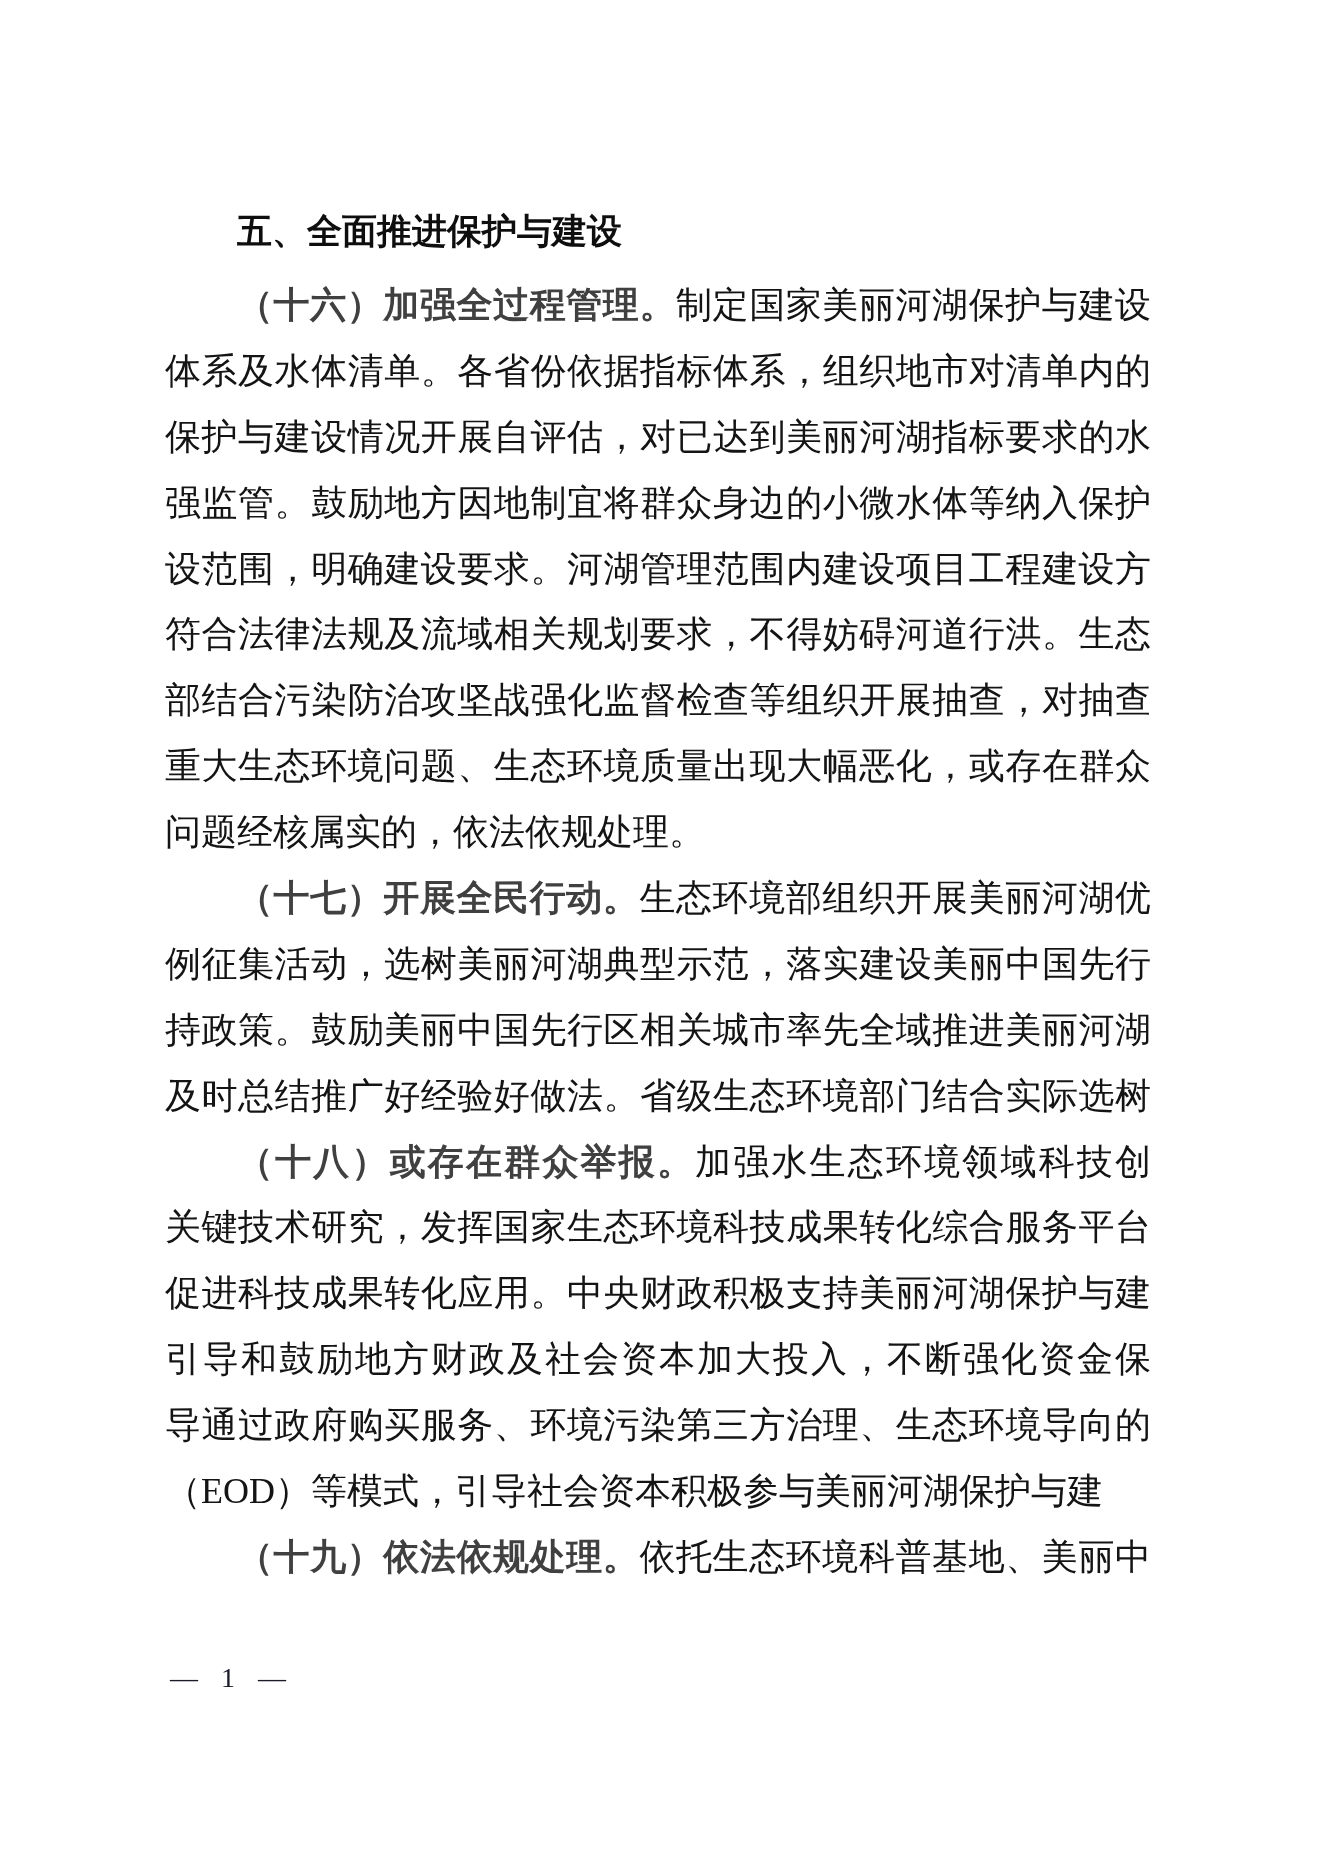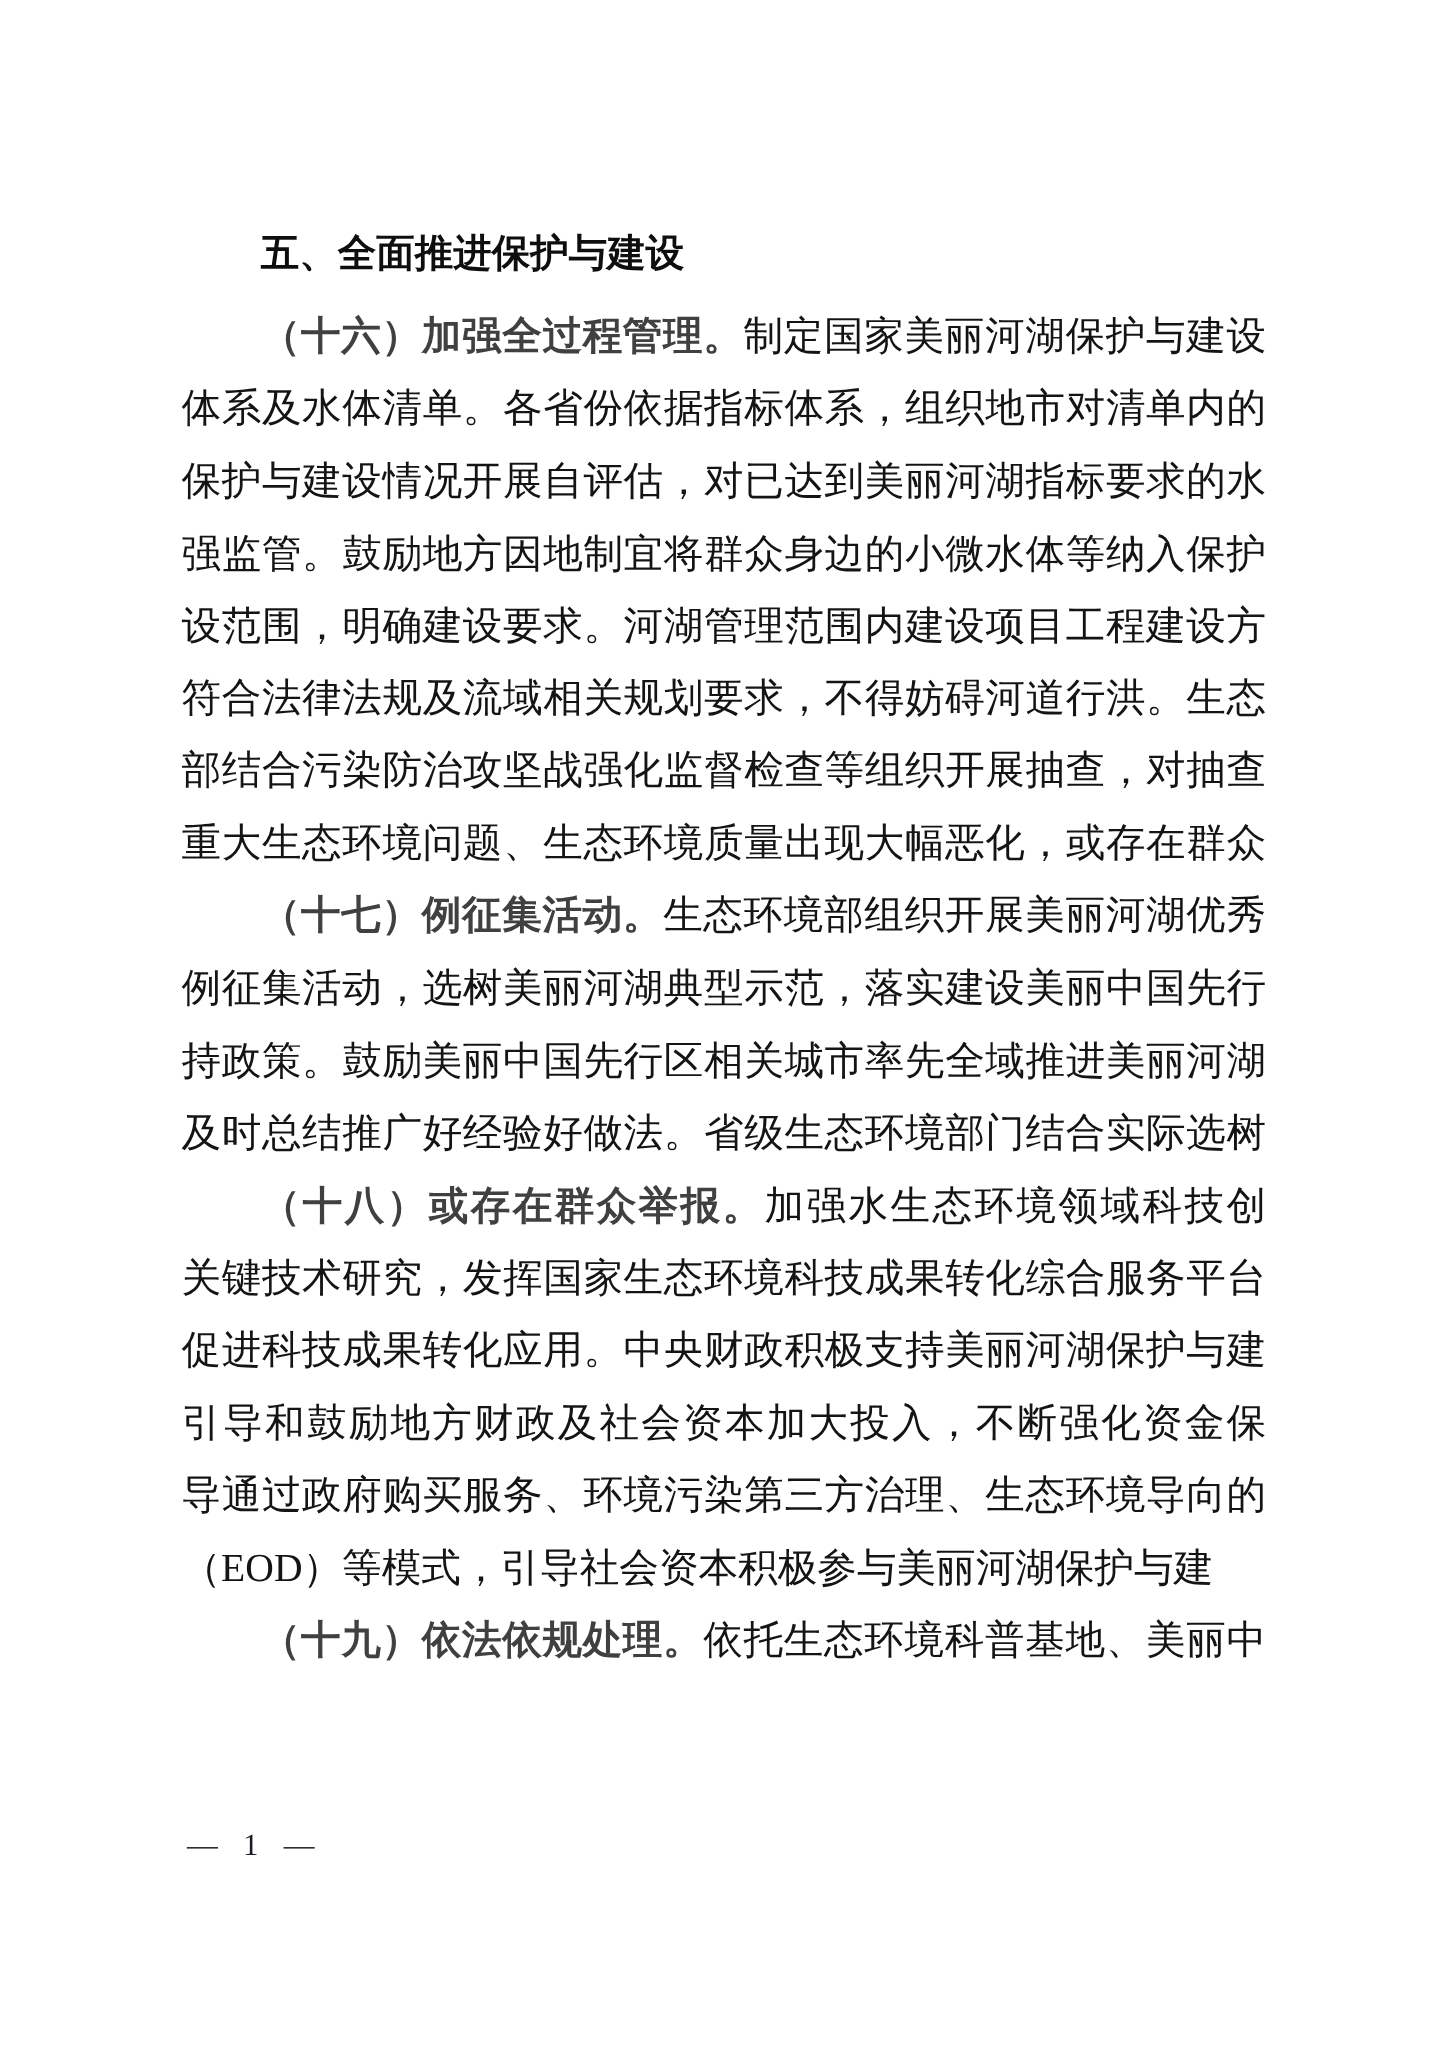--- a/index.html
+++ b/index.html
@@ -72,23 +72,24 @@
   <div class="body-text" id="paragraph-host">
       <div class="para">
         <div class="line first justify"><span class="lead">（十六）加强全过程管理。</span><span>制定国家美丽河湖保护与建设指标</span></div>
         <div class="line justify">体系及水体清单。各省份依据指标体系，组织地市对清单内的水体</div>
         <div class="line justify">保护与建设情况开展自评估，对已达到美丽河湖指标要求的水体加</div>
         <div class="line justify">强监管。鼓励地方因地制宜将群众身边的小微水体等纳入保护与建</div>
         <div class="line justify">设范围，明确建设要求。河湖管理范围内建设项目工程建设方案应</div>
         <div class="line justify">符合法律法规及流域相关规划要求，不得妨碍河道行洪。生态环境</div>
         <div class="line justify">部结合污染防治攻坚战强化监督检查等组织开展抽查，对抽查发现</div>
         <div class="line justify">重大生态环境问题、生态环境质量出现大幅恶化，或存在群众举报</div>
+        <div class="line">问题经核属实的，依法依规处理。</div>
       </div>
       <div class="para">
-        <div class="line first justify"><span class="lead">（十七）例征集活动。</span><span>生态环境部组织开展美丽河湖优秀案</span></div>
+        <div class="line first justify"><span class="lead">（十七）开展全民行动。</span><span>生态环境部组织开展美丽河湖优秀案</span></div>
         <div class="line justify">例征集活动，选树美丽河湖典型示范，落实建设美丽中国先行区支</div>
         <div class="line justify">持政策。鼓励美丽中国先行区相关城市率先全域推进美丽河湖建设，</div>
         <div class="line justify">及时总结推广好经验好做法。省级生态环境部门结合实际选树省级</div>
       </div>
       <div class="para">
         <div class="line first justify"><span class="lead">（十八）或存在群众举报。</span><span>加强水生态环境领域科技创新，强化</span></div>
         <div class="line justify">关键技术研究，发挥国家生态环境科技成果转化综合服务平台作用，</div>
         <div class="line justify">促进科技成果转化应用。中央财政积极支持美丽河湖保护与建设。</div>
         <div class="line justify">引导和鼓励地方财政及社会资本加大投入，不断强化资金保障。倡</div>
         <div class="line justify">导通过政府购买服务、环境污染第三方治理、生态环境导向的开发</div>

